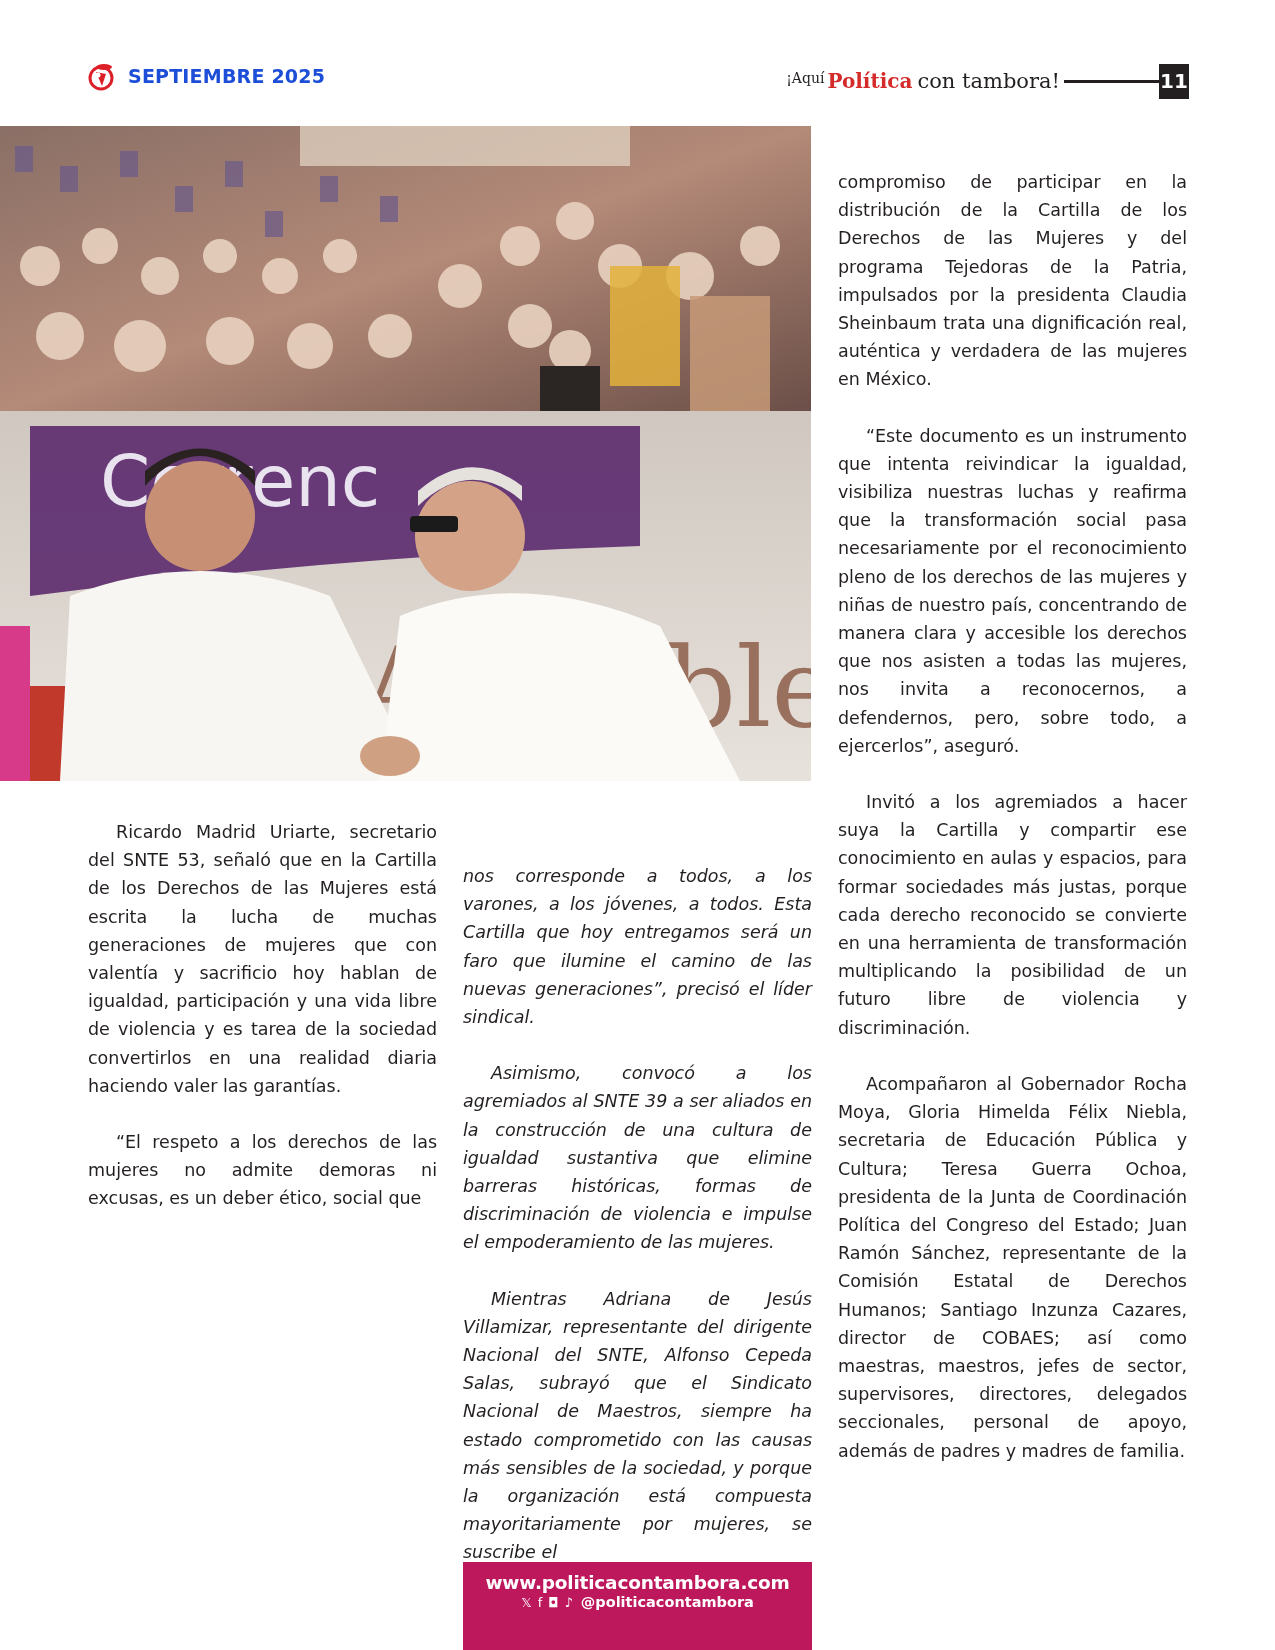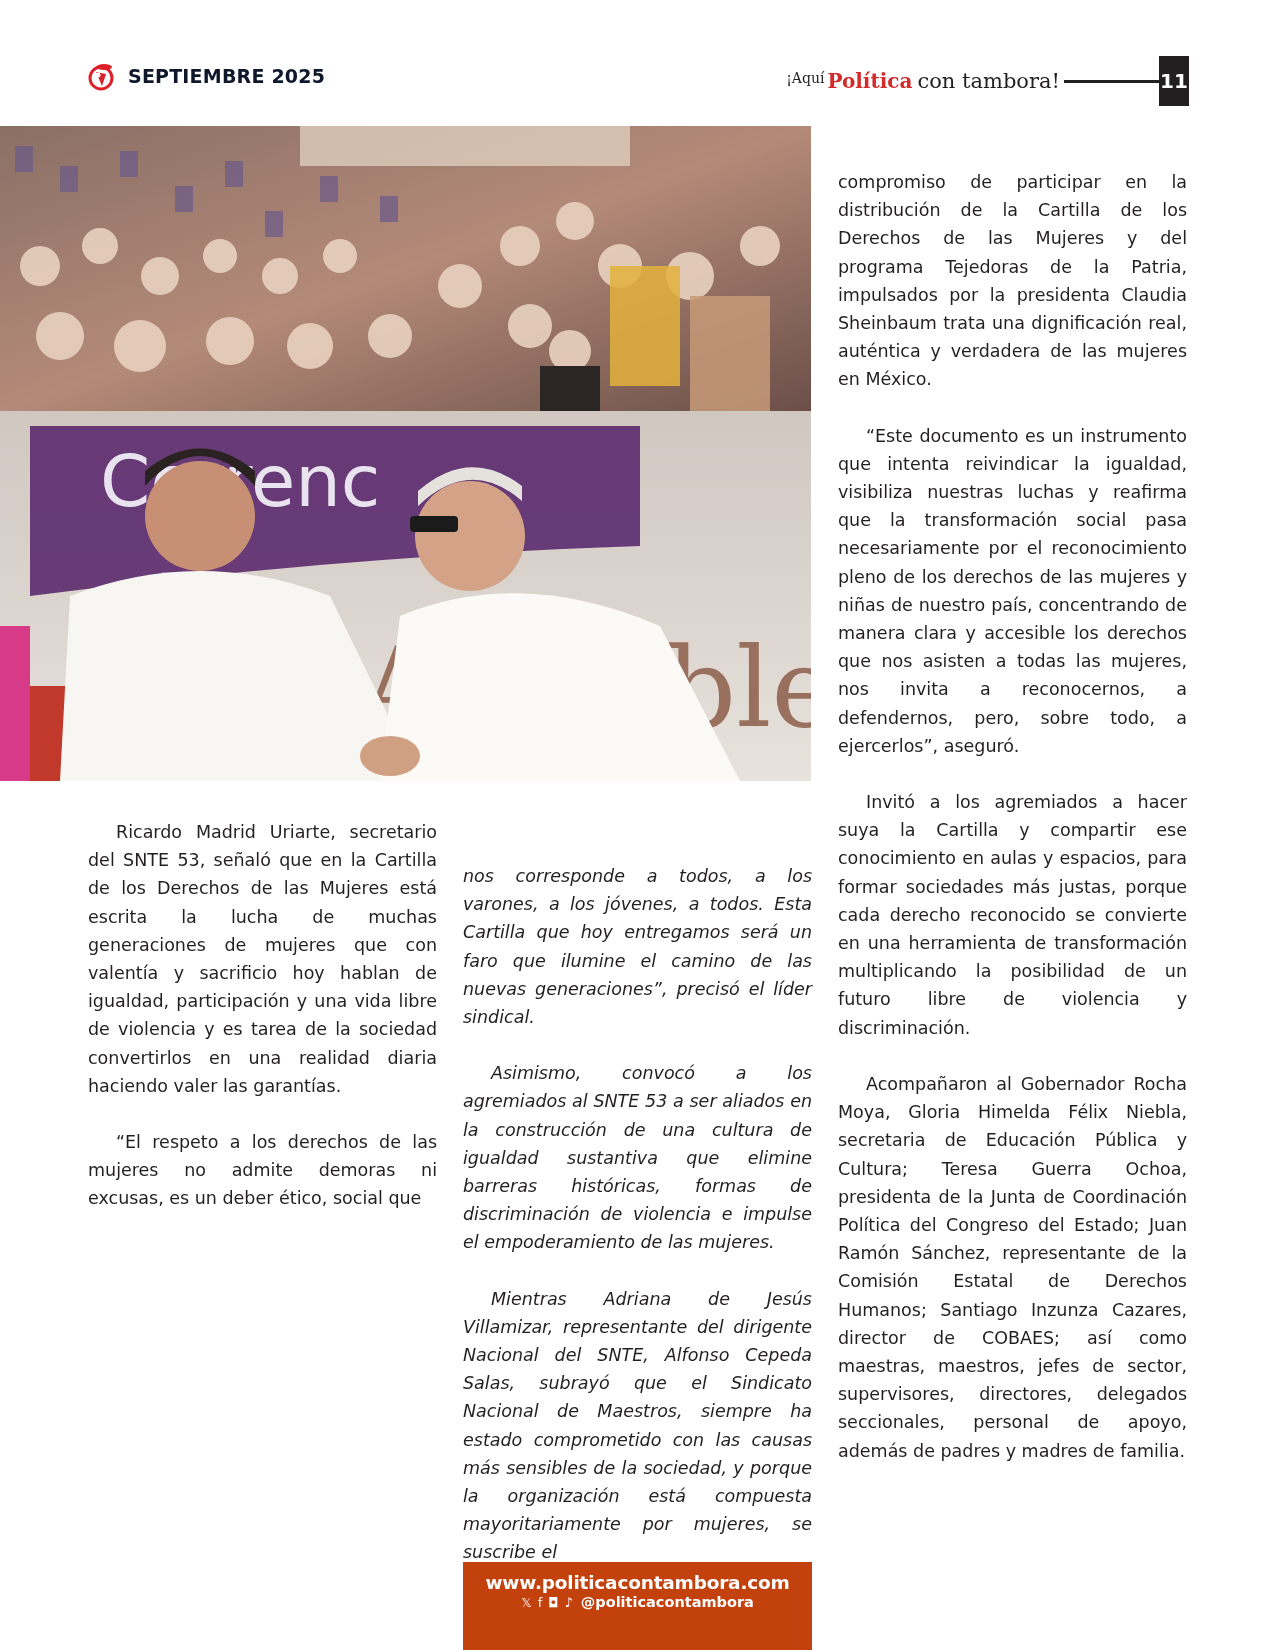--- a/index.html
+++ b/index.html
@@ -4,42 +4,42 @@
 <style>
   html, body { margin: 0; padding: 0; }
   body {
     width: 1275px; height: 1650px; position: relative; overflow: hidden;
     background: #ffffff; color: #231f20;
     font-family: "DejaVu Sans", sans-serif;
   }
   
   .hdr-left { position: absolute; left: 86px; top: 60px; display: flex; align-items: center; gap: 10px; }
   .logo { width: 32px; height: 32px; }
-  .date { font-family: "DejaVu Sans", sans-serif; font-weight: bold; font-size: 19px; letter-spacing: 0.2px; color: #0f172a; }
+  .date { font-family: "DejaVu Sans", sans-serif; font-weight: bold; font-size: 19px; letter-spacing: 0.2px; color: #1d4ed8; }
   .hdr-right { position: absolute; right: 86px; top: 60px; height: 42px; display: flex; align-items: center; }
   .slogan { font-family: "DejaVu Serif", serif; font-size: 21px; color: #231f20; white-space: nowrap; }
   .slogan .s1 { font-size: 14px; vertical-align: 5px; margin-right: 3px; }
   .slogan .s2 { color: #d42a2a; font-weight: bold; font-size: 20px; margin-right: 5px; }
   .rule { width: 95px; height: 3px; background: #231f20; margin-left: 4px; }
-  .pagenum { width: 30px; height: 50px; background: #231f20; color: #fff; font-family: "DejaVu Sans", sans-serif; font-weight: bold; font-size: 20px; display: flex; align-items: center; justify-content: center; }
+  .pagenum { width: 30px; height: 35px; background: #231f20; color: #fff; font-family: "DejaVu Sans", sans-serif; font-weight: bold; font-size: 20px; display: flex; align-items: center; justify-content: center; }
 
   
   .photo { position: absolute; left: 0; top: 126px; width: 811px; height: 655px; overflow: hidden; }
   .photo svg { display: block; }
 
   
   .col { position: absolute; font-family: "DejaVu Sans", sans-serif; font-size: 17.5px; line-height: 28.2px; color: #231f20; text-align: justify; }
   .col p { margin: 0 0 28px 0; text-indent: 0; }
   .col p.ind { text-indent: 28px; }
   .c1 { left: 88px; top: 818px; width: 349px; }
   .c2 { left: 463px; top: 862px; width: 349px; font-style: italic; }
   .c3 { left: 838px; top: 168px; width: 349px; }
 
   
-  .footer { position: absolute; left: 463px; top: 1562px; width: 349px; height: 88px; background: #c2410c; color: #fff; text-align: center; }
+  .footer { position: absolute; left: 463px; top: 1562px; width: 349px; height: 88px; background: #be185d; color: #fff; text-align: center; }
   .url { font-family: "DejaVu Sans", sans-serif; font-weight: bold; font-size: 18.5px; margin-top: 10px; letter-spacing: -0.2px; }
   .social { display: flex; align-items: center; justify-content: center; gap: 6px; font-family: "DejaVu Sans", sans-serif; font-weight: bold; font-size: 14.5px; margin-top: 1px; }
   .social .ic { font-size: 13px; font-weight: normal; display: inline-flex; align-items: center; }
   .social .handle { margin-left: 2px; }
 </style>
 </head>
 <body>
 
 <div class="hdr-left">
   <svg class="logo" viewBox="0 0 32 32">
@@ -132,21 +132,21 @@
     </g>
   </svg>
 </div>
 
 <div class="col c1" id="col1">
     <p class="ind">Ricardo Madrid Uriarte, secretario del SNTE 53, señaló que en la Cartilla de los Derechos de las Mujeres está escrita la lucha de muchas generaciones de mujeres que con valentía y sacrificio hoy hablan de igualdad, participación y una vida libre de violencia y es tarea de la sociedad convertirlos en una realidad diaria haciendo valer las garantías.</p>
     <p class="ind">“El respeto a los derechos de las mujeres no admite demoras ni excusas, es un deber ético, social que</p>
   </div>
 <div class="col c2" id="col2">
     <p>nos corresponde a todos, a los varones, a los jóvenes, a todos. Esta Cartilla que hoy entregamos será un faro que ilumine el camino de las nuevas generaciones”, precisó el líder sindical.</p>
-    <p class="ind">Asimismo, convocó a los agremiados al SNTE 53 a ser aliados en la construcción de una cultura de igualdad sustantiva que elimine barreras históricas, formas de discriminación de violencia e impulse el empoderamiento de las mujeres.</p>
+    <p class="ind">Asimismo, convocó a los agremiados al SNTE 39 a ser aliados en la construcción de una cultura de igualdad sustantiva que elimine barreras históricas, formas de discriminación de violencia e impulse el empoderamiento de las mujeres.</p>
     <p class="ind">Mientras Adriana de Jesús Villamizar, representante del dirigente Nacional del SNTE, Alfonso Cepeda Salas,  subrayó que el Sindicato Nacional de Maestros, siempre ha estado comprometido con las causas más sensibles de la sociedad, y porque la organización está compuesta mayoritariamente por mujeres, se suscribe el</p>
   </div>
 <div class="col c3" id="col3">
     <p>compromiso de participar en la distribución de la Cartilla de los Derechos de las Mujeres y del programa Tejedoras de la Patria, impulsados por la presidenta Claudia Sheinbaum trata una dignificación real, auténtica y verdadera de las mujeres en México.</p>
     <p class="ind">“Este documento es un instrumento que intenta reivindicar la igualdad, visibiliza nuestras luchas y reafirma que la transformación social pasa necesariamente por el reconocimiento pleno de los derechos de las mujeres y niñas de nuestro país, concentrando de manera clara y accesible los derechos que nos asisten a todas las mujeres, nos invita a reconocernos, a defendernos, pero, sobre todo, a ejercerlos”, aseguró.</p>
     <p class="ind">Invitó a los agremiados a hacer suya la Cartilla y compartir ese conocimiento en aulas y espacios, para formar sociedades más justas, porque cada derecho reconocido se convierte en una herramienta de transformación multiplicando la posibilidad de un futuro libre de violencia y discriminación.</p>
     <p class="ind">Acompañaron al Gobernador Rocha Moya, Gloria Himelda Félix Niebla, secretaria de Educación Pública y Cultura; Teresa Guerra Ochoa, presidenta de la Junta de Coordinación Política del Congreso del Estado; Juan Ramón Sánchez, representante de la Comisión Estatal de Derechos Humanos; Santiago Inzunza Cazares, director de COBAES; así como maestras, maestros, jefes de sector, supervisores, directores, delegados seccionales, personal de apoyo, además de padres y madres de familia.</p>
   </div>
 
 <div class="footer">

